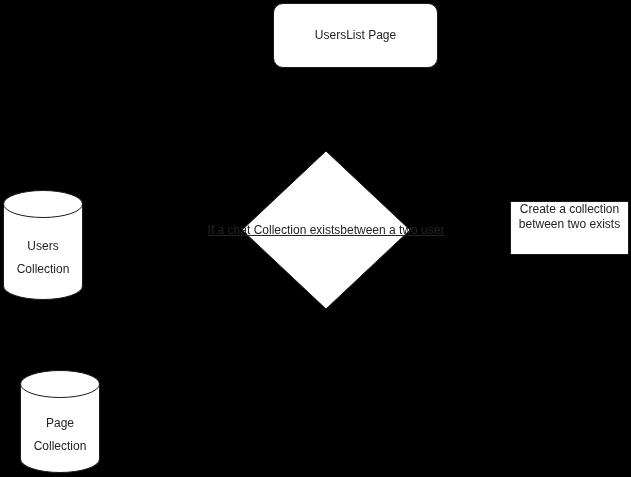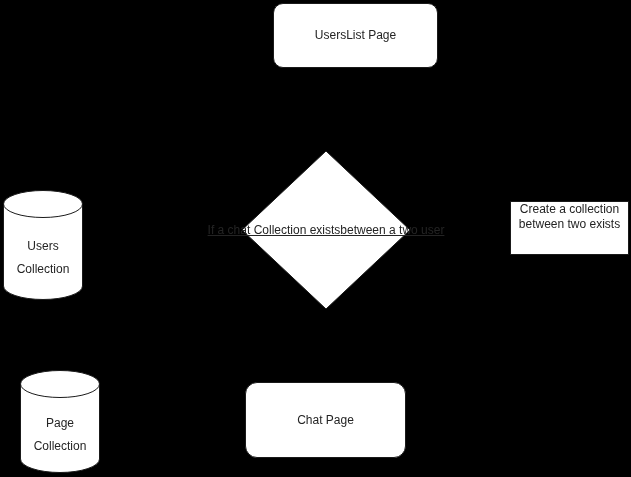--- a/index.html
+++ b/index.html
@@ -115,17 +115,14 @@
     <svg width="80" height="103" viewBox="0 0 80 103">
       <path d="M0.5,14 A39.5,13.5 0 0 1 79.5,14 L79.5,89 A39.5,13.5 0 0 1 0.5,89 Z" fill="#ffffff" stroke="#1a1a1a" stroke-width="1"></path>
       <path d="M0.5,14 A39.5,13.5 0 0 0 79.5,14" fill="none" stroke="#1a1a1a" stroke-width="1"></path>
     </svg>
     <div class="cylinder-label">
       <div class="shape-text">Page</div>
       <div class="shape-text">Collection</div>
     </div>
   </div>
 
-  <div class="node rounded" id="node-chat-page">
-    <div class="shape-text">Chat Page</div>
-  </div>
 
 </div>
 
 </body></html>

